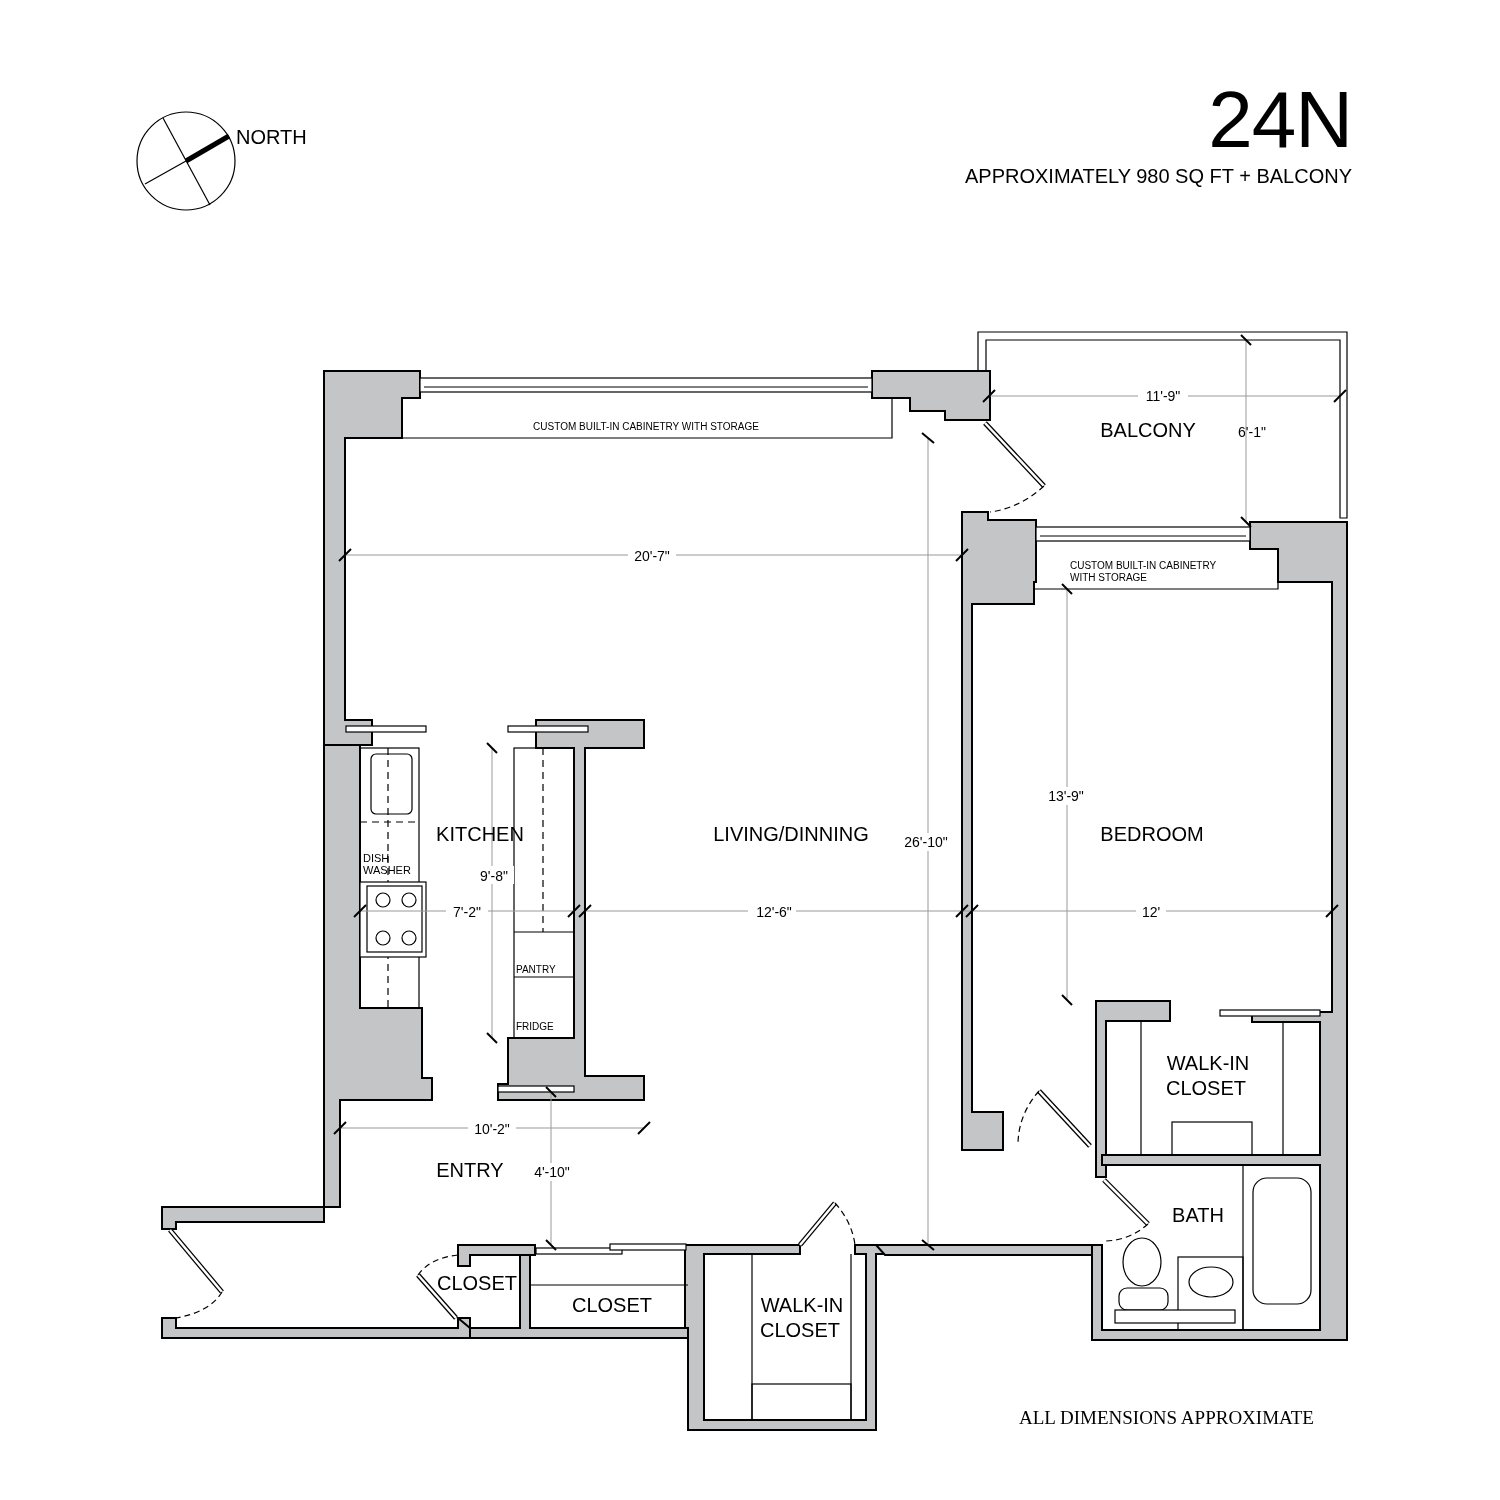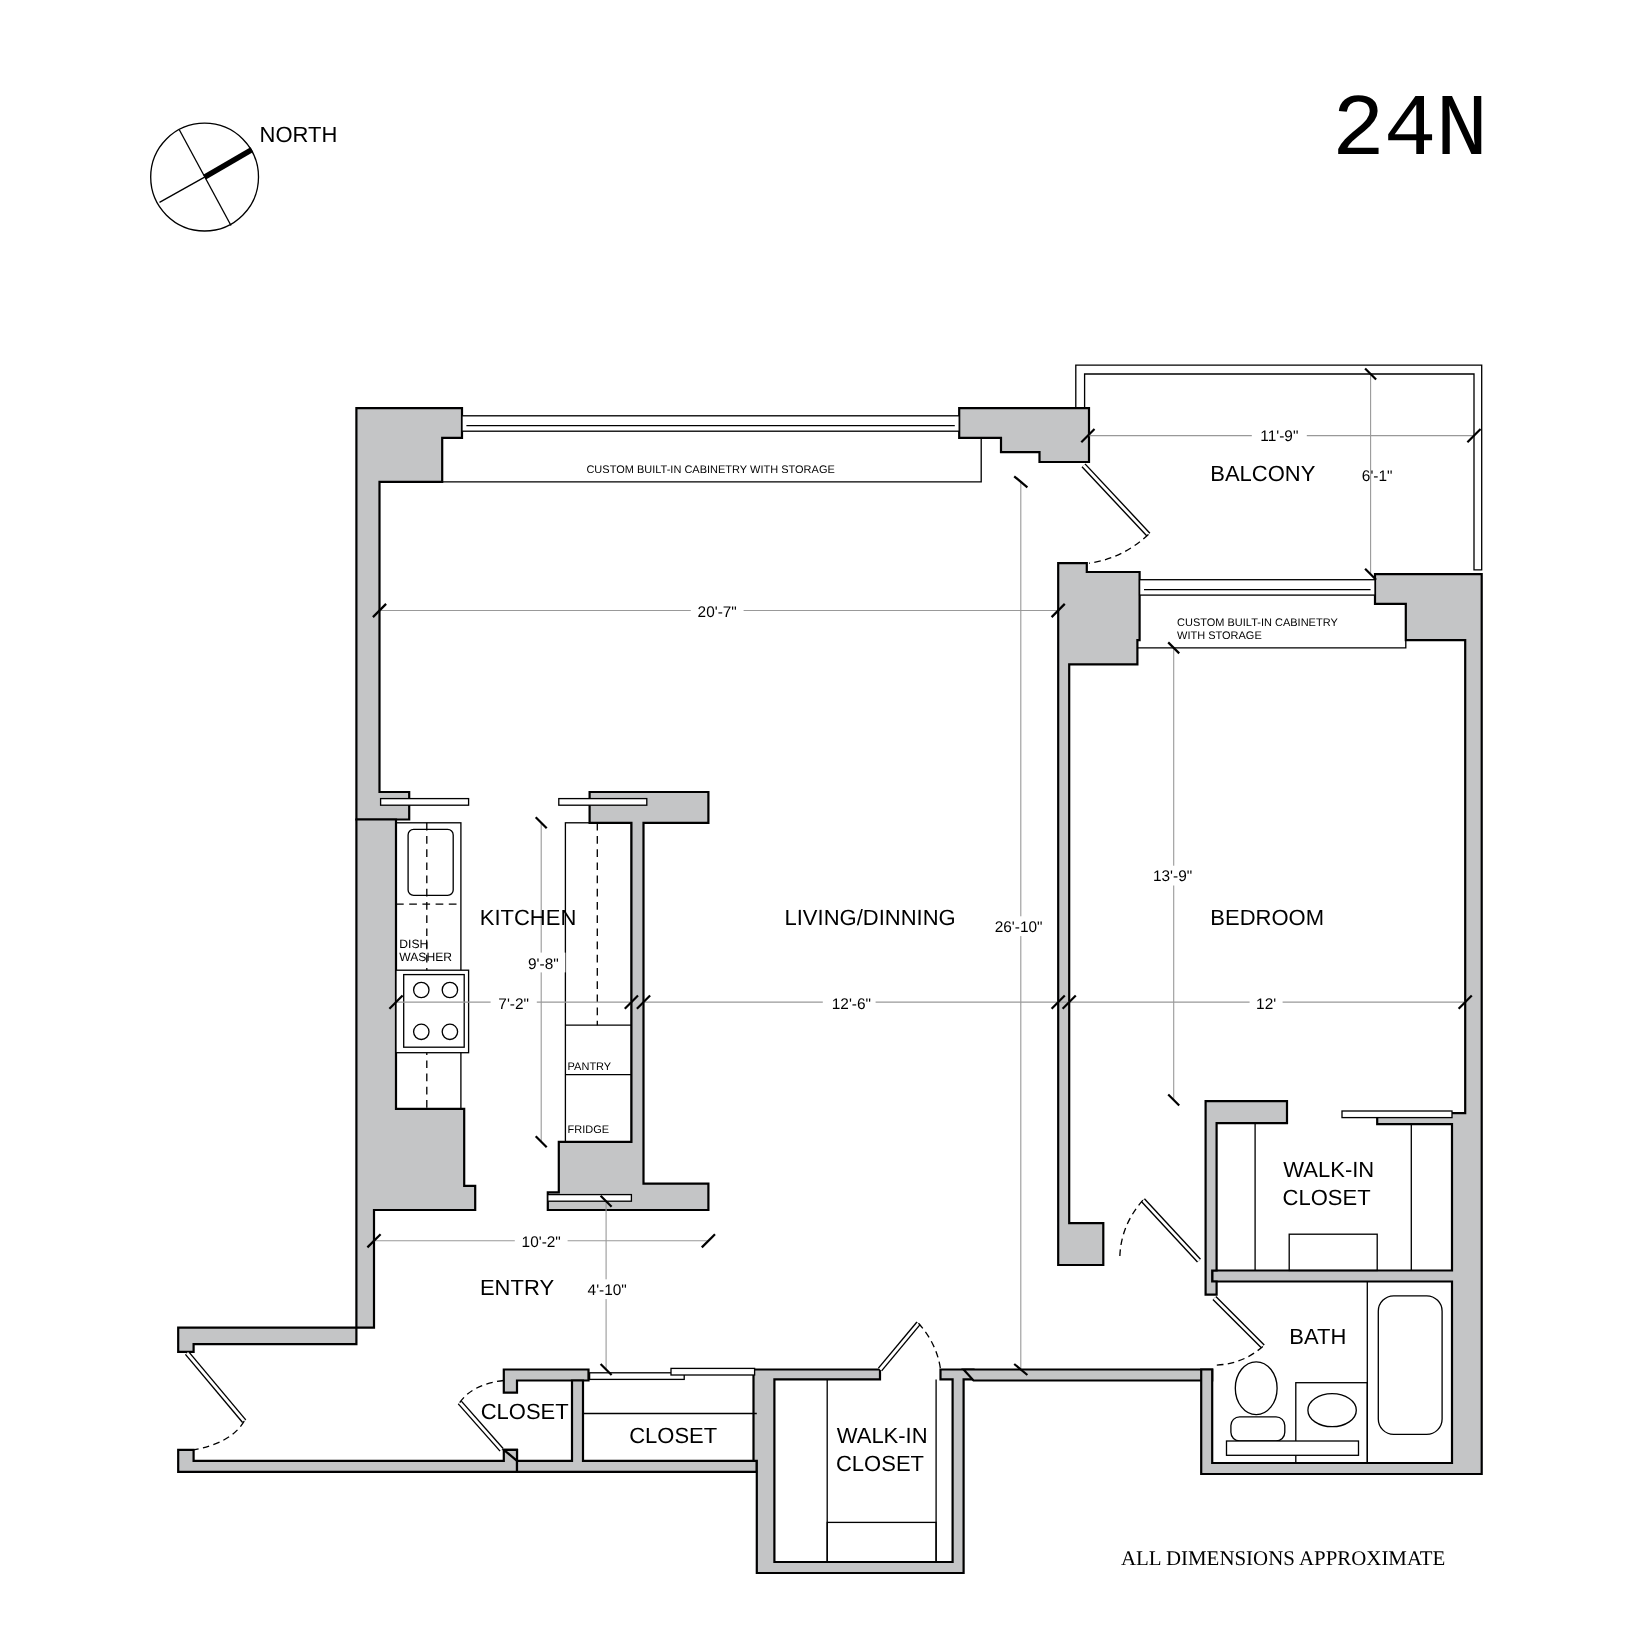--- a/index.html
+++ b/index.html
@@ -1,42 +1,43 @@
 <!DOCTYPE html>
 <html><head>
 <meta charset="utf-8">
 <style>
   html, body { margin: 0; padding: 0; background: #ffffff; }
   body { width: 1500px; height: 1500px; position: relative; overflow: hidden; font-family: "Liberation Sans", sans-serif; color: #000; }
   .title-block { position: absolute; right: 148px; top: 82px; text-align: right; }
   .residence-label { font-size: 20px; line-height: 24px; }
-  .unit-number { font-size: 80px; line-height: 76px; letter-spacing: -1px; font-family: Liberation Mono, monospace; }
+  .unit-number { font-size: 80px; line-height: 76px; letter-spacing: -1px; }
   .address { font-size: 40px; line-height: 44px; }
   .area { font-size: 20px; line-height: 28px; margin-top: 4px; }
-  .north-label { position: absolute; left: 236px; top: 112px; font-size: 20px; }
+  .north-label { position: absolute; left: 236px; top: 126px; font-size: 20px; }
   .disclaimer { position: absolute; left: 1019px; top: 1407px; font-size: 19px; font-family: Liberation Serif, serif; }
   svg.plan { position: absolute; left: 0; top: 0; }
   .wall { fill: #c4c5c6; stroke: #000; stroke-width: 2; }
   .thin { fill: none; stroke: #000; stroke-width: 1.2; }
   .fix { fill: #fff; stroke: #000; stroke-width: 1.2; }
   .dim { stroke: #999; stroke-width: 1; fill: none; }
   .tick { stroke: #000; stroke-width: 2; }
   .swing { fill: none; stroke: #000; stroke-width: 1.2; stroke-dasharray: 6 4; }
   .dash { fill: none; stroke: #000; stroke-width: 1.2; stroke-dasharray: 7 5; }
   .lbl { font-family: "Liberation Sans", sans-serif; fill: #000; }
   .room { font-size: 20px; }
   .dimtxt { font-size: 14px; }
   .small { font-size: 10px; }
   .smallfix { font-size: 11px; }
 </style>
 </head>
 <body>
 
 <div class="title-block">
   <div class="unit-number">24N</div>
+  <div class="area">APPROXIMATELY 980 SQ FT + BALCONY</div>
 </div>
 
 <div class="north-label">NORTH</div>
 <div class="disclaimer">ALL DIMENSIONS APPROXIMATE</div>
 
 <svg class="plan" width="1500" height="1500" viewBox="0 0 1500 1500">
 
   <g>
     <circle cx="186" cy="161" r="49" fill="none" stroke="#000" stroke-width="1.2"></circle>
     <line x1="163" y1="118" x2="210" y2="205" stroke="#000" stroke-width="1.2"></line>

